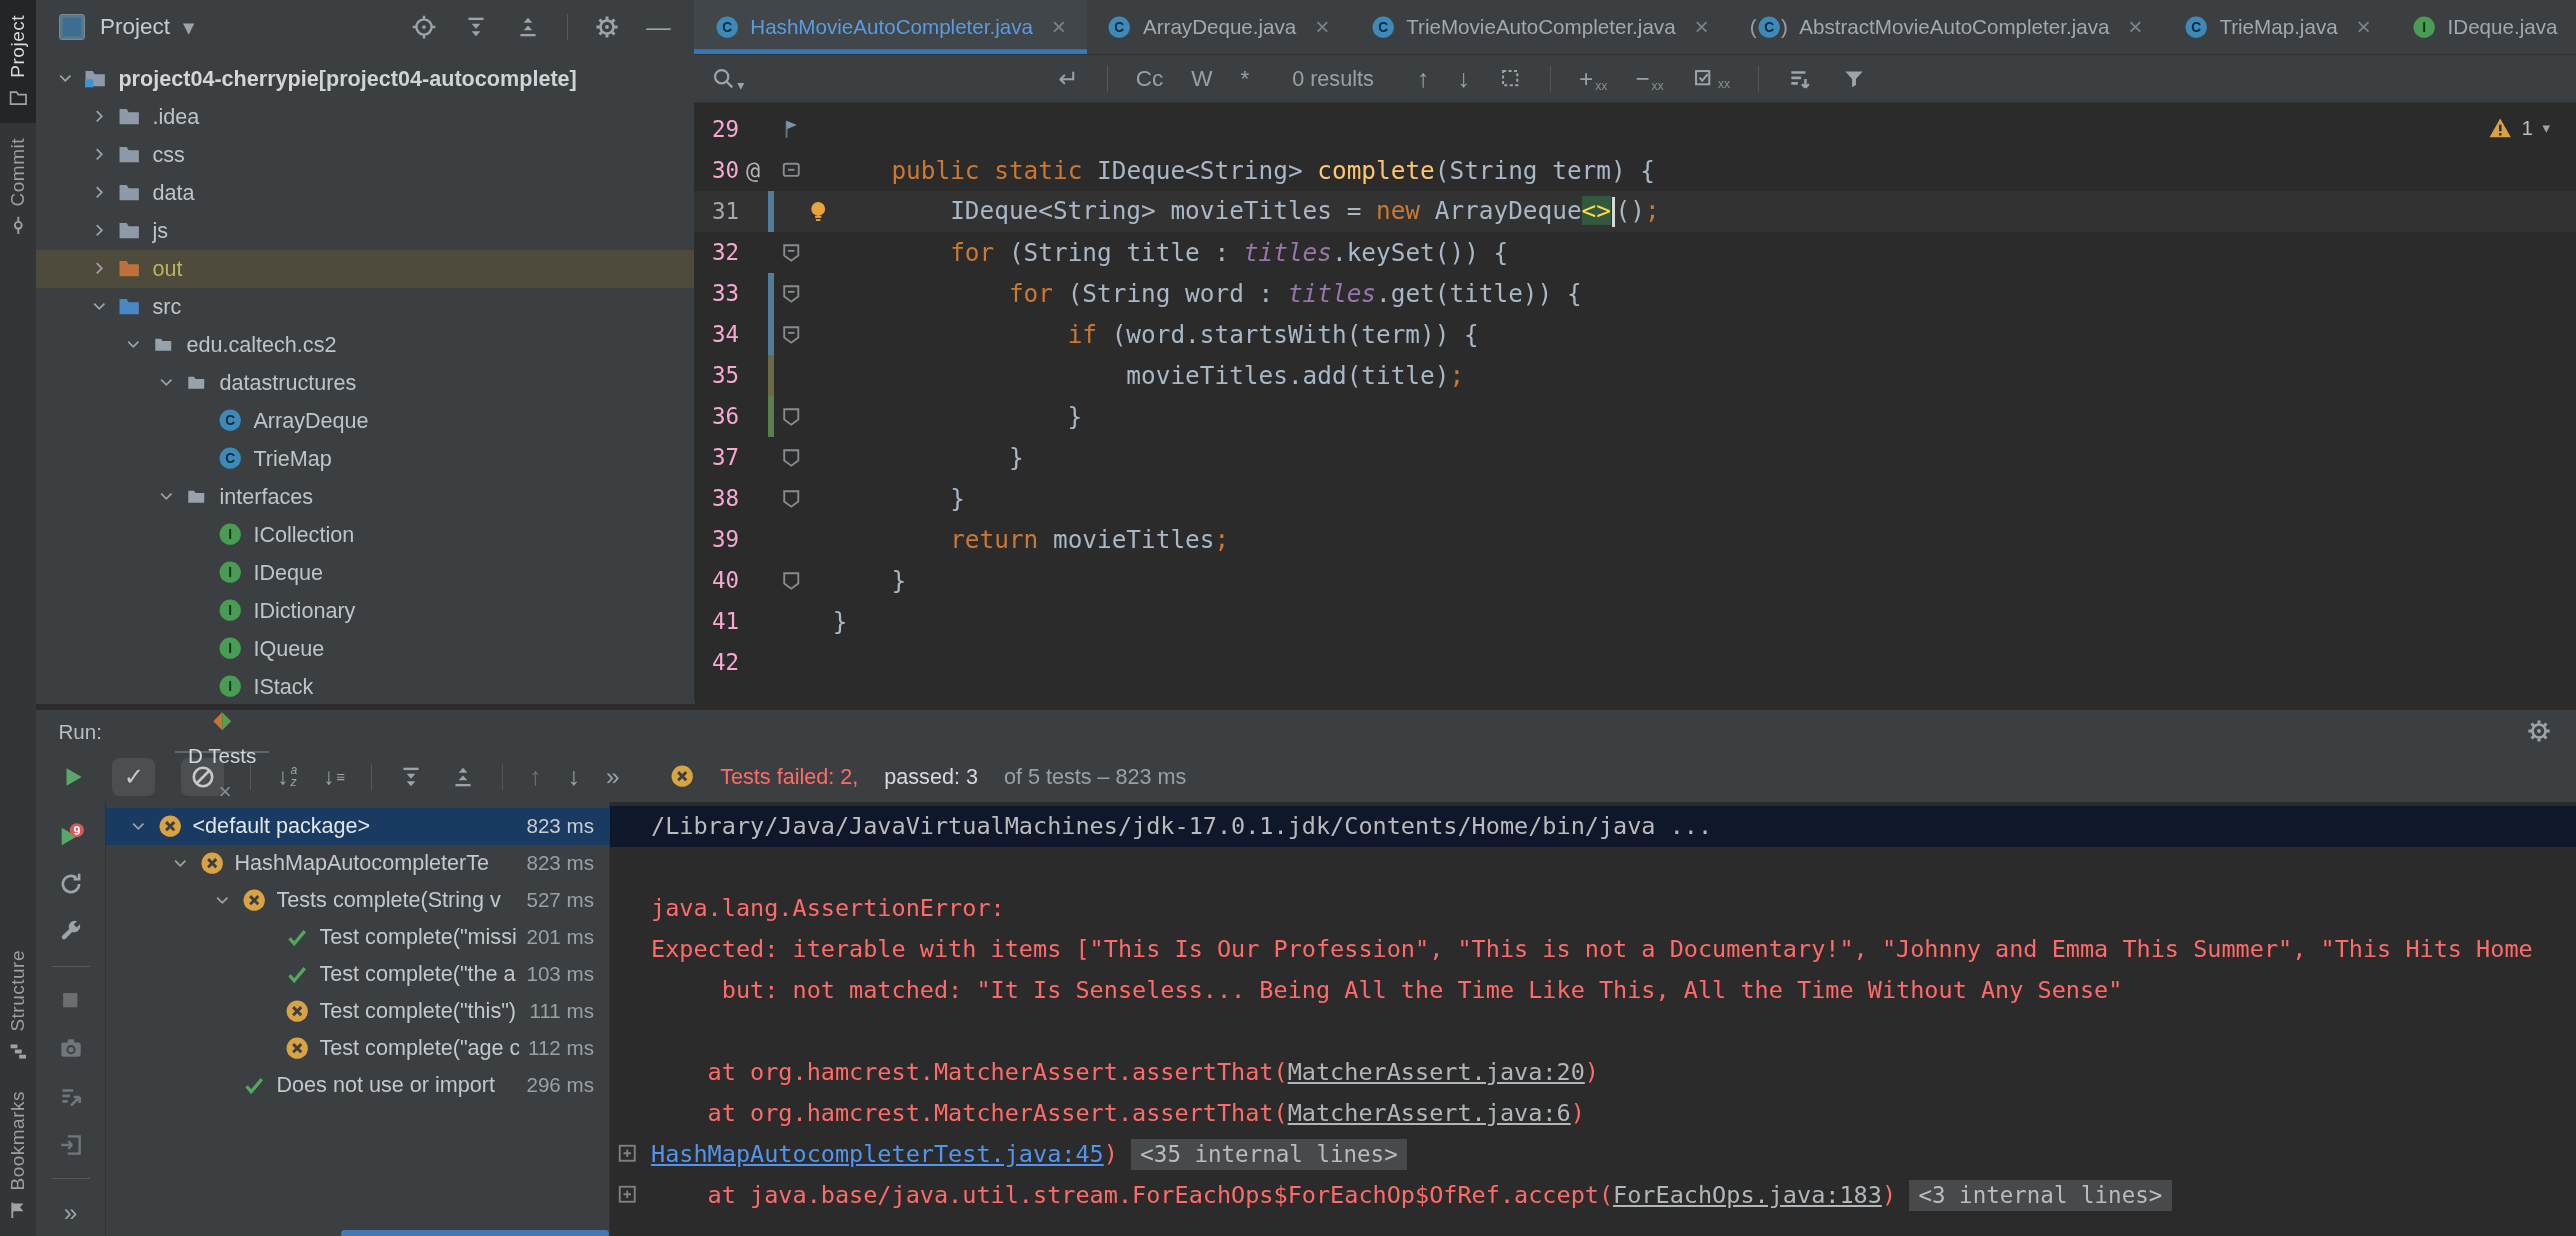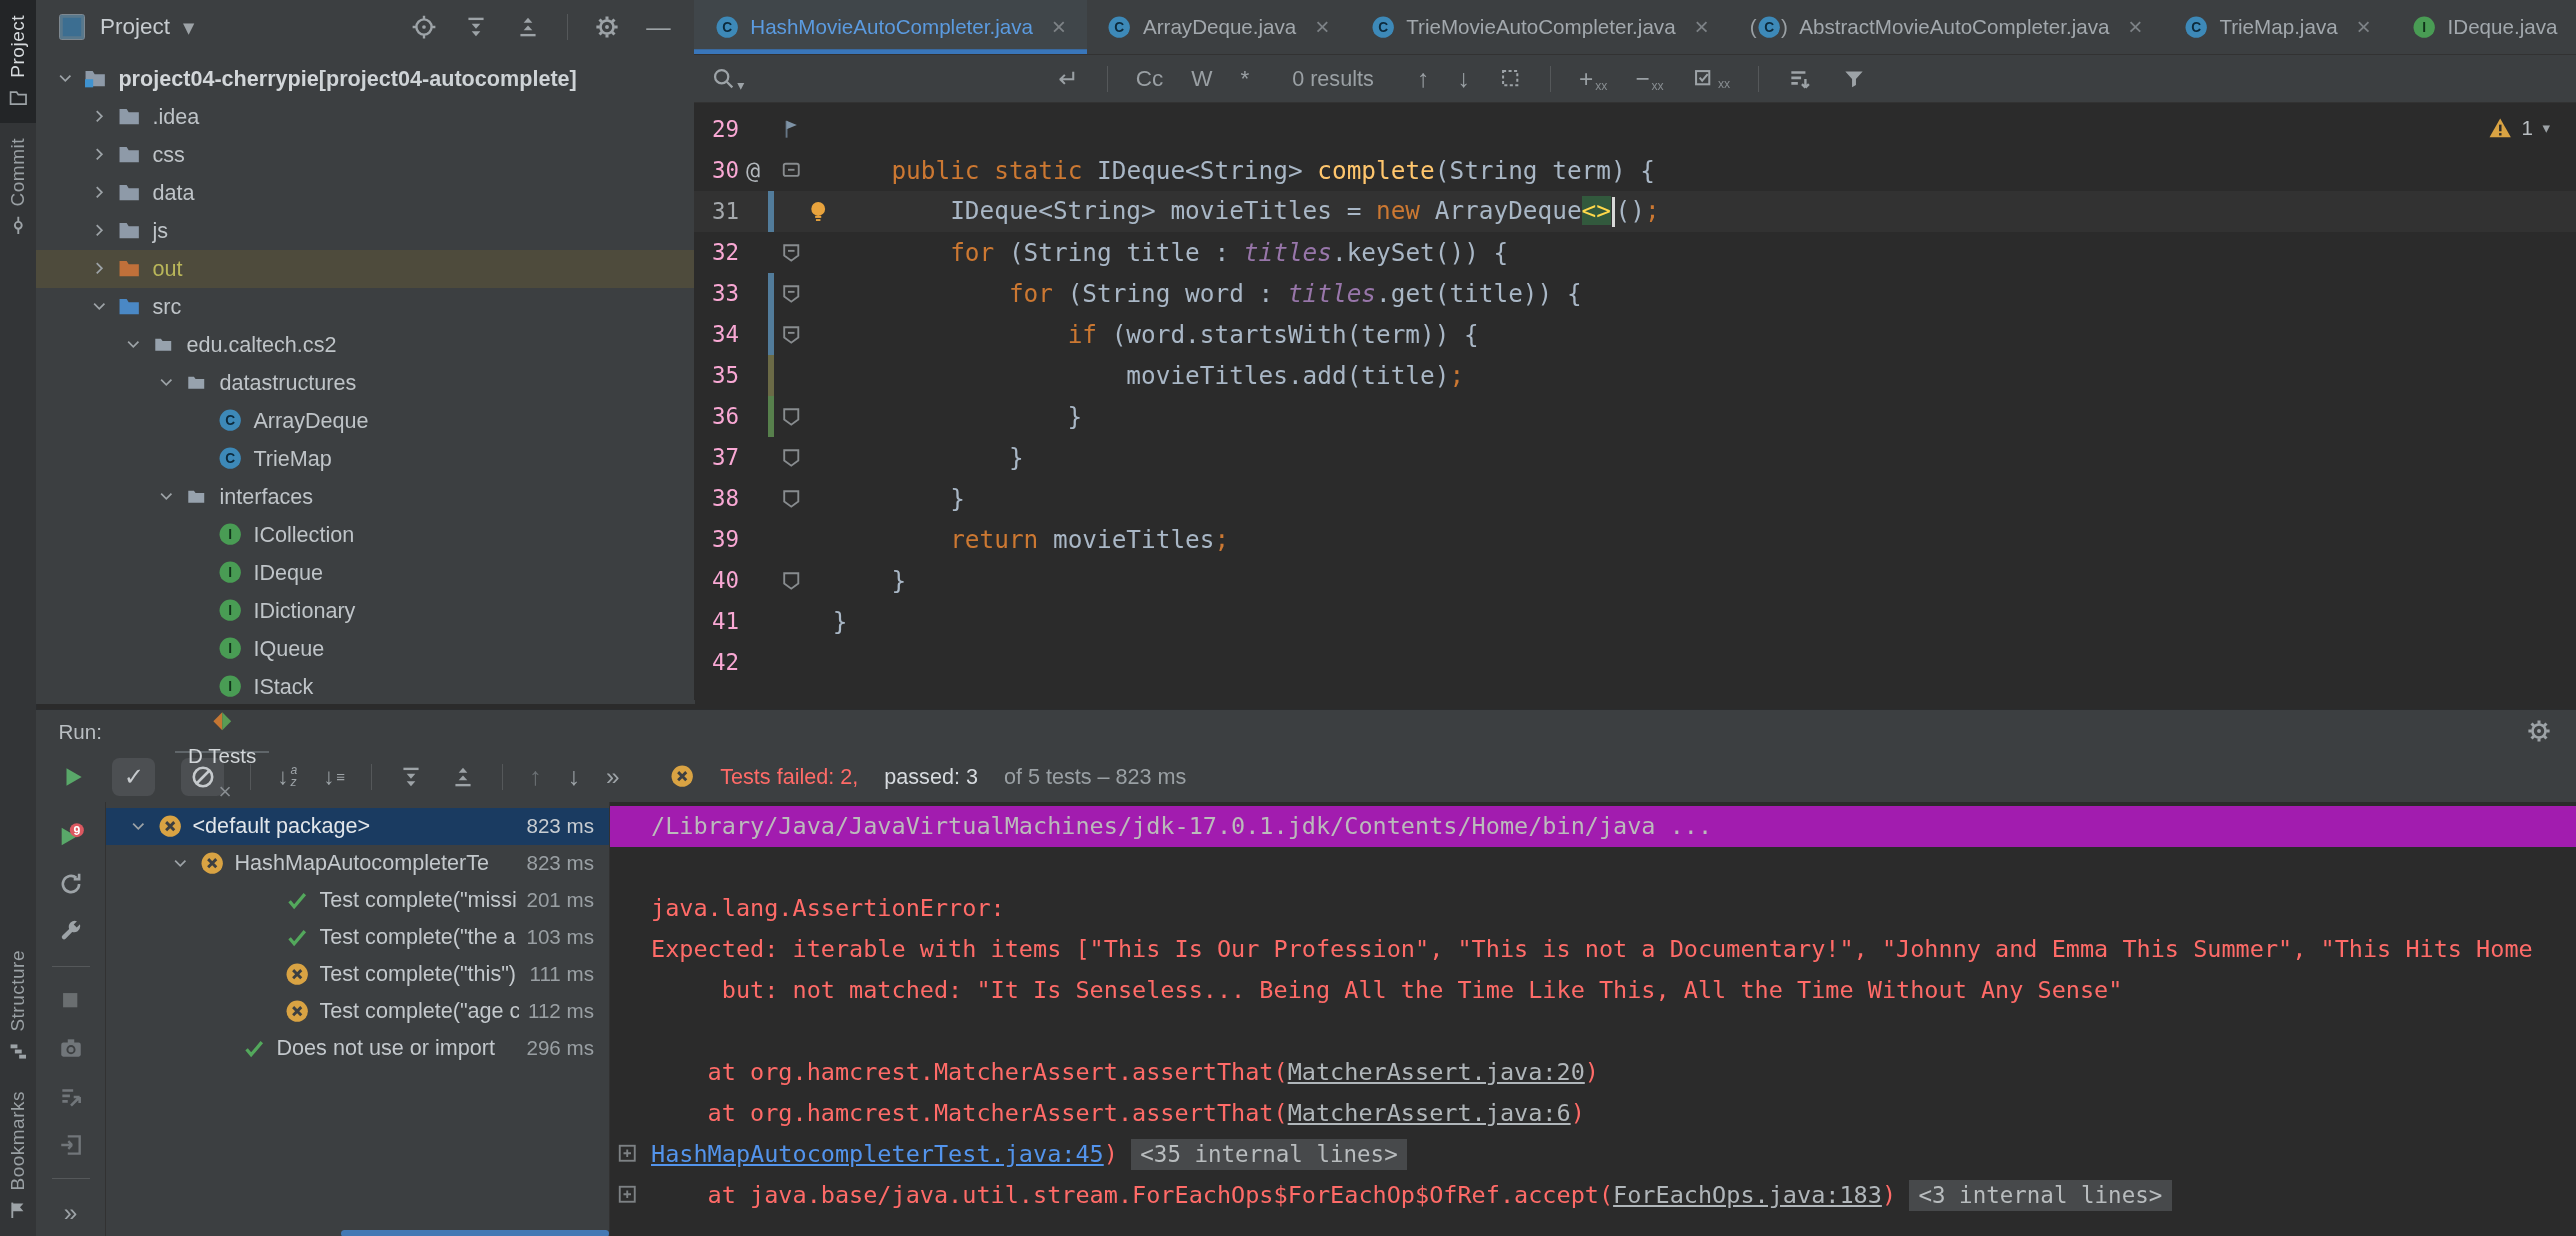--- a/index.html
+++ b/index.html
@@ -94,21 +94,21 @@
   .rp-tree{width:503px;flex:none;padding-top:5.6px;font-size:21.6px;color:#c3c8cc;position:relative;overflow:hidden;}
   .tt-row{height:37px;display:flex;align-items:center;padding-right:15px;white-space:nowrap;cursor:default;}
   .tt-row.selected{background:#1a3b61;color:#e2e6ea;}
   .tt-row .chev{width:34px;display:inline-flex;justify-content:center;flex:none;}
   .tt-row .t-icon{width:30px;margin-right:7.5px;display:inline-flex;justify-content:center;flex:none;}
   .tt-ms{margin-left:auto;color:#9aa0a4;font-size:20.6px;padding-left:9.4px;}
   #tree-hscroll{position:absolute;bottom:0;left:235px;width:268px;height:6.6px;background:#4479b4;border-radius:3.8px;}
   .rp-console{flex:1;background:#2b2b2b;border-left:0.9px solid #323232;font-family:"DejaVu Sans Mono",monospace;
               font-size:23.5px;padding-top:3.8px;overflow:hidden;position:relative;}
   .c-line{height:41px;display:flex;align-items:center;white-space:pre;padding-left:41px;position:relative;}
-  .c-line.bg{background:#a21caf;}
+  .c-line.bg{background:#0f172a;}
   .c-fold{position:absolute;left:5.6px;top:8.4px;}
   .seg-path{color:#bbbbbb;}.seg-err{color:#ff6b68;}
   .seg-glink{color:#b0b6ba;text-decoration:underline;}
   .seg-blink{color:#5394ec;text-decoration:underline;}
   .seg-badge{background:#47494b;color:#b8bcbe;margin-left:13px;padding:2.8px 9.4px;font-size:22.5px;text-decoration:none;}
 </style>
 </head>
 <body>
 
 <div id="window-bar">
@@ -761,20 +761,35 @@
           </span>
           <span class="t-icon">
             <svg width="24.4" height="24.4" viewBox="0 0 24 24" fill="none" xmlns="http://www.w3.org/2000/svg">
               <circle cx="12" cy="12" r="10.5" fill="#d9a343"></circle>
               <path d="M8 8l8 8M16 8l-8 8" stroke="#3c3f41" stroke-width="2.8"></path>
             </svg>
           </span>
           <span style="overflow: hidden; text-overflow: clip; flex: 0 1 auto;">HashMapAutocompleterTe</span>
           <span class="tt-ms">823 ms</span>
         </div>
+        <div class="tt-row" style="padding-left: 99px;">
+          <span class="chev">
+            <svg width="20.6" height="20.6" viewBox="0 0 24 24" fill="none" xmlns="http://www.w3.org/2000/svg">
+              <path d="M6 9l6 6 6-6" stroke="#9da3a7" stroke-width="2" fill="none"></path>
+            </svg>
+          </span>
+          <span class="t-icon">
+            <svg width="24.4" height="24.4" viewBox="0 0 24 24" fill="none" xmlns="http://www.w3.org/2000/svg">
+              <circle cx="12" cy="12" r="10.5" fill="#d9a343"></circle>
+              <path d="M8 8l8 8M16 8l-8 8" stroke="#3c3f41" stroke-width="2.8"></path>
+            </svg>
+          </span>
+          <span style="overflow: hidden; text-overflow: clip; flex: 0 1 auto;">Tests complete(String v</span>
+          <span class="tt-ms">527 ms</span>
+        </div>
         <div class="tt-row" style="padding-left: 142px;">
           <span class="chev"></span>
           <span class="t-icon">
             <svg width="24.4" height="24.4" viewBox="0 0 24 24" fill="none" xmlns="http://www.w3.org/2000/svg">
               <path d="M4.5 13l4.5 5.5L19.5 6" stroke="#53a85c" stroke-width="3.2" fill="none"></path>
             </svg>
           </span>
           <span style="overflow: hidden; text-overflow: clip; flex: 0 1 auto;">Test complete("missi</span>
           <span class="tt-ms">201 ms</span>
         </div>

